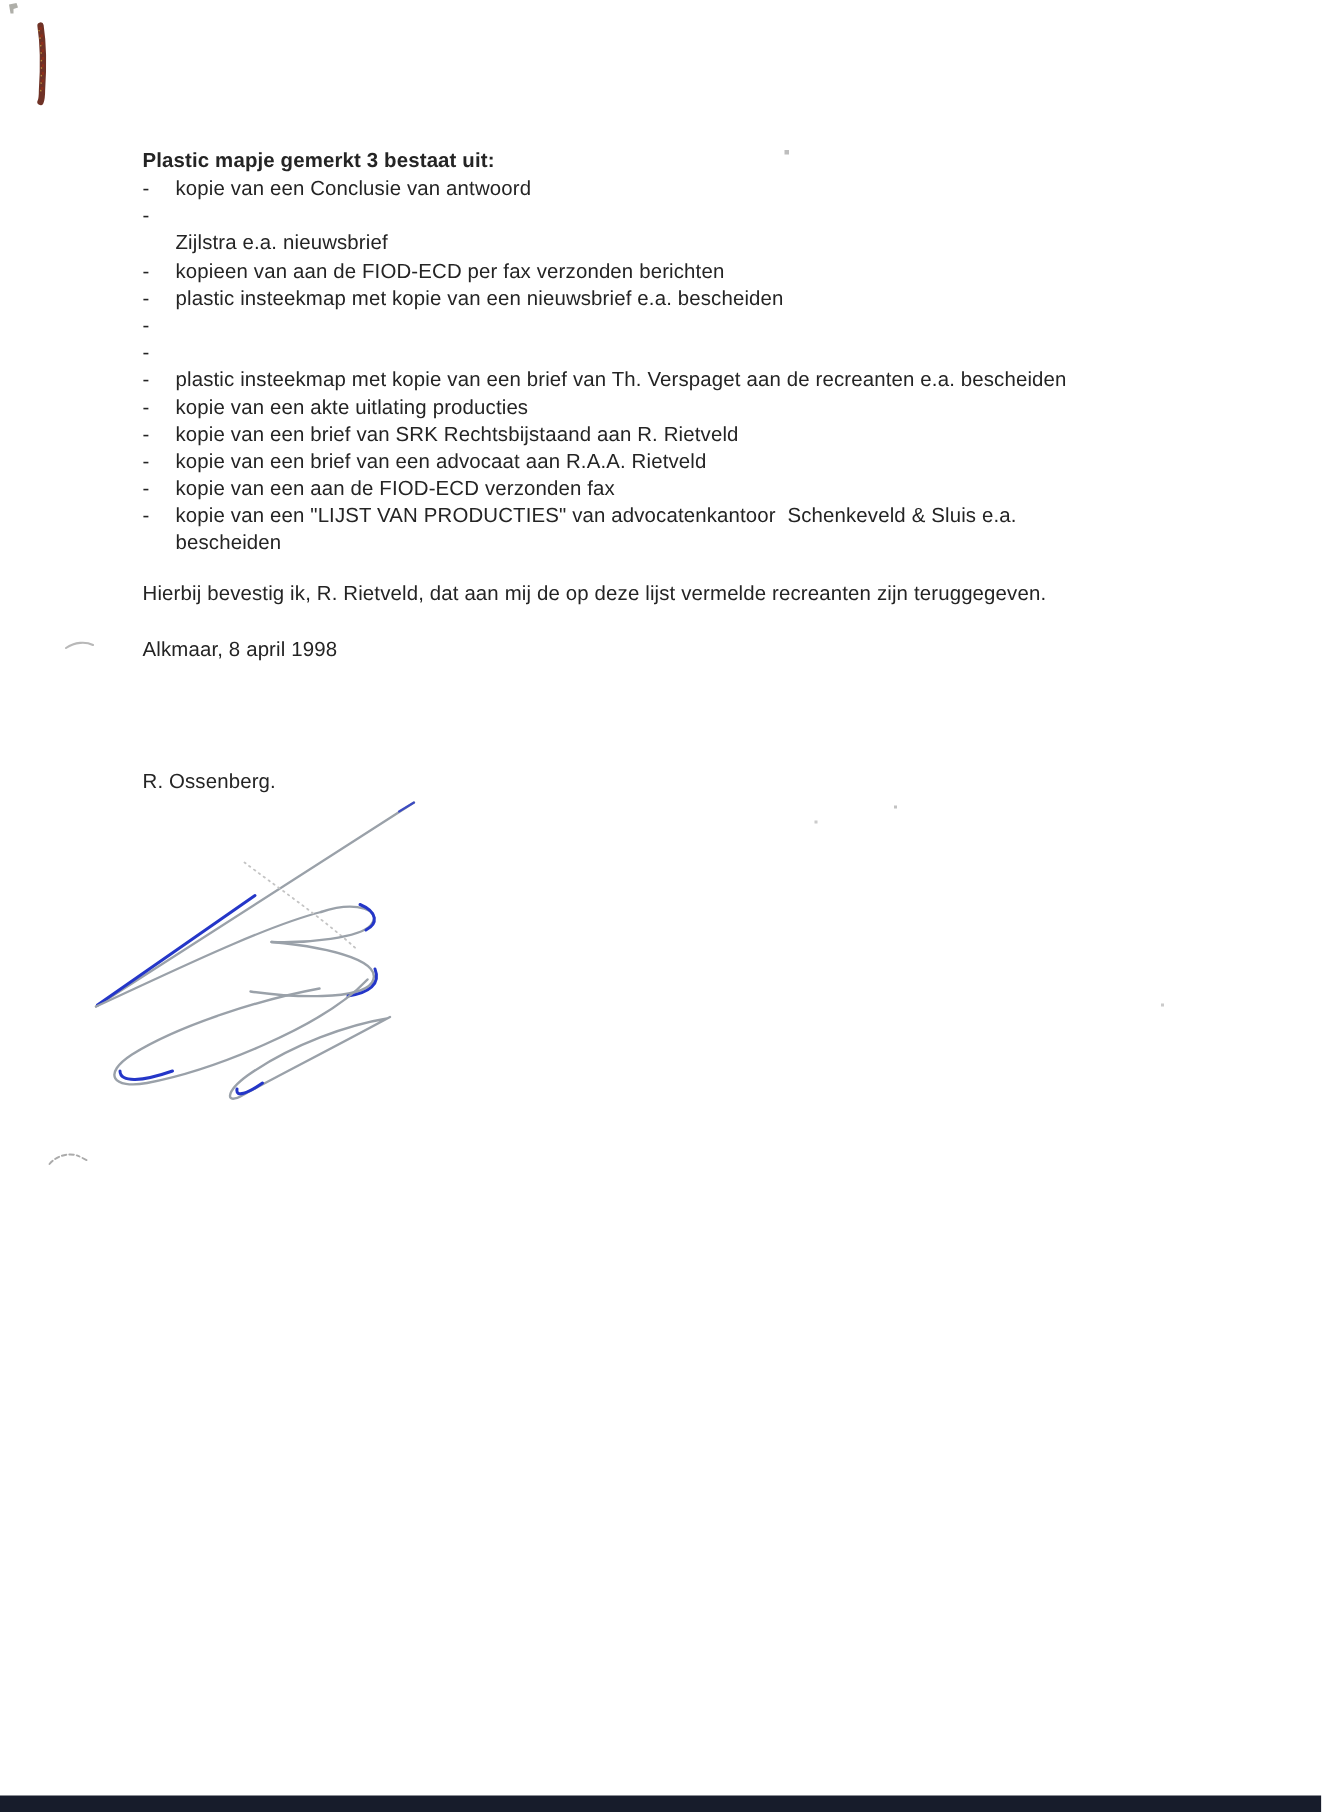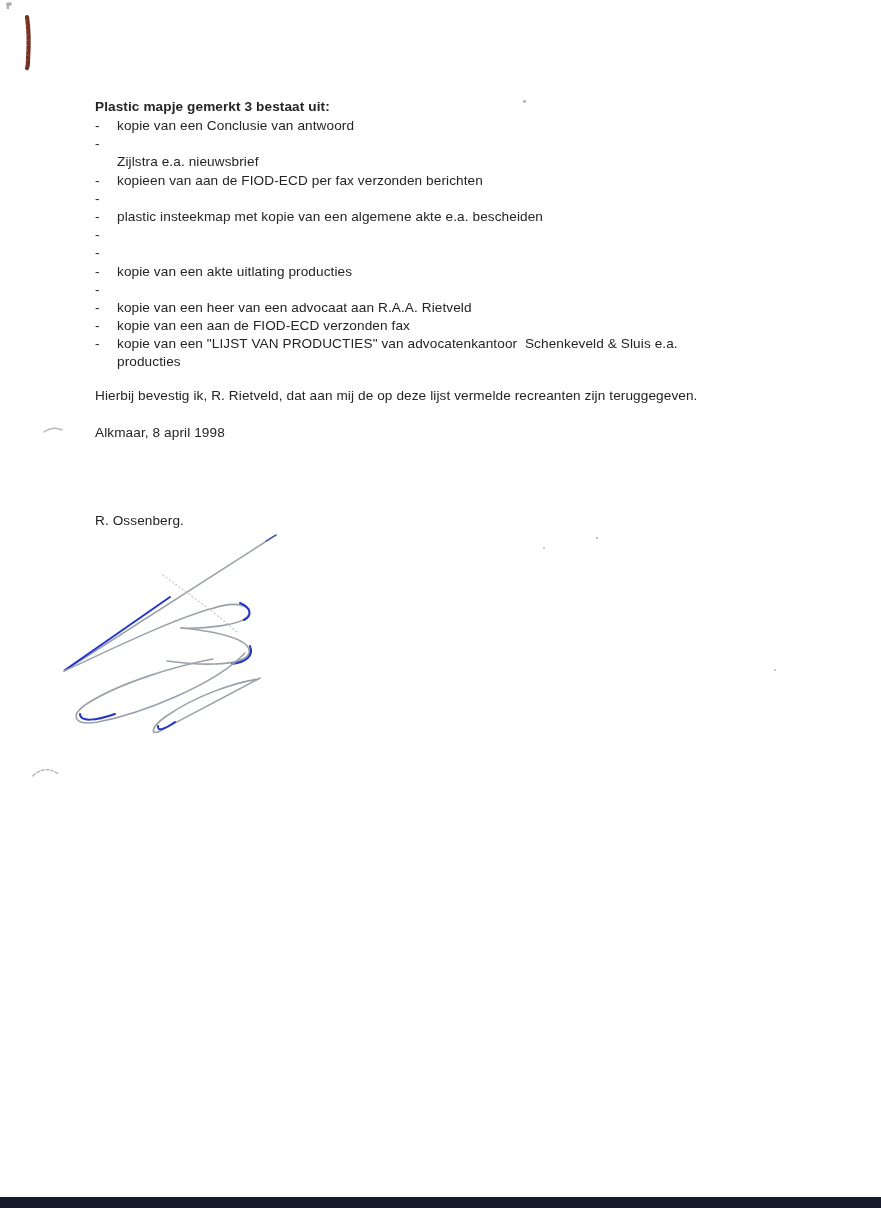--- a/index.html
+++ b/index.html
@@ -85,53 +85,55 @@
       <div class="list-line">
         <span class="dash-cell"></span>
         <span class="text-cell">Zijlstra e.a. nieuwsbrief</span>
       </div>
       <div class="list-line">
         <span class="dash-cell">-</span>
         <span class="text-cell">kopieen van aan de FIOD-ECD per fax verzonden berichten</span>
       </div>
       <div class="list-line">
         <span class="dash-cell">-</span>
-      </div>
-      <div class="list-line">
-        <span class="dash-cell">-</span>
-        <span class="text-cell">plastic insteekmap met kopie van een algemene akte e.a. bescheiden</span>
+        <span class="text-cell">plastic insteekmap met kopie van een nieuwsbrief e.a. bescheiden</span>
       </div>
       <div class="list-line">
         <span class="dash-cell">-</span>
       </div>
       <div class="list-line">
         <span class="dash-cell">-</span>
       </div>
       <div class="list-line">
         <span class="dash-cell">-</span>
+        <span class="text-cell">plastic insteekmap met kopie van een brief van Th. Verspaget aan de recreanten e.a. bescheiden</span>
+      </div>
+      <div class="list-line">
+        <span class="dash-cell">-</span>
         <span class="text-cell">kopie van een akte uitlating producties</span>
       </div>
       <div class="list-line">
         <span class="dash-cell">-</span>
+        <span class="text-cell">kopie van een brief van SRK Rechtsbijstaand aan R. Rietveld</span>
       </div>
       <div class="list-line">
         <span class="dash-cell">-</span>
-        <span class="text-cell">kopie van een heer van een advocaat aan R.A.A. Rietveld</span>
+        <span class="text-cell">kopie van een brief van een advocaat aan R.A.A. Rietveld</span>
       </div>
       <div class="list-line">
         <span class="dash-cell">-</span>
         <span class="text-cell">kopie van een aan de FIOD-ECD verzonden fax</span>
       </div>
       <div class="list-line">
         <span class="dash-cell">-</span>
         <span class="text-cell">kopie van een "LIJST VAN PRODUCTIES" van advocatenkantoor  Schenkeveld &amp; Sluis e.a.</span>
       </div>
       <div class="list-line">
         <span class="dash-cell"></span>
-        <span class="text-cell">producties</span>
+        <span class="text-cell">bescheiden</span>
       </div>
     </div>
 
   <div class="para para-confirm">Hierbij bevestig ik, R. Rietveld, dat aan mij de op deze lijst vermelde recreanten zijn teruggegeven.</div>
 
   <div class="para para-date">Alkmaar, 8 april 1998</div>
 
   <div class="para para-name">R. Ossenberg.</div>
 
   <svg class="overlay-svg" viewBox="0 0 881 1208" xmlns="http://www.w3.org/2000/svg">

